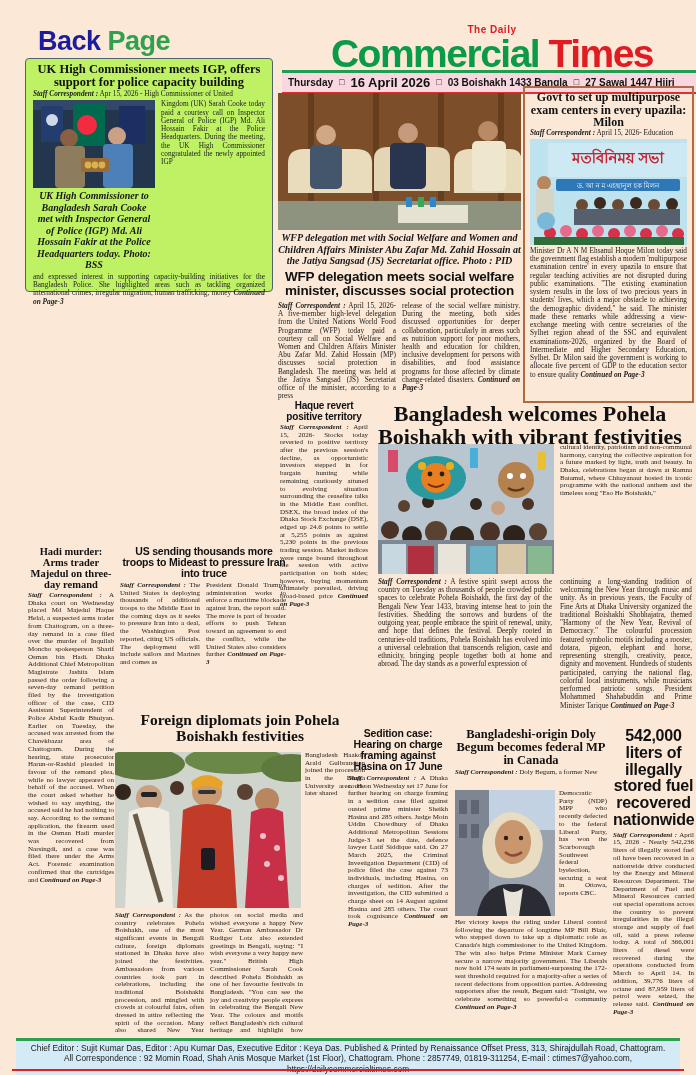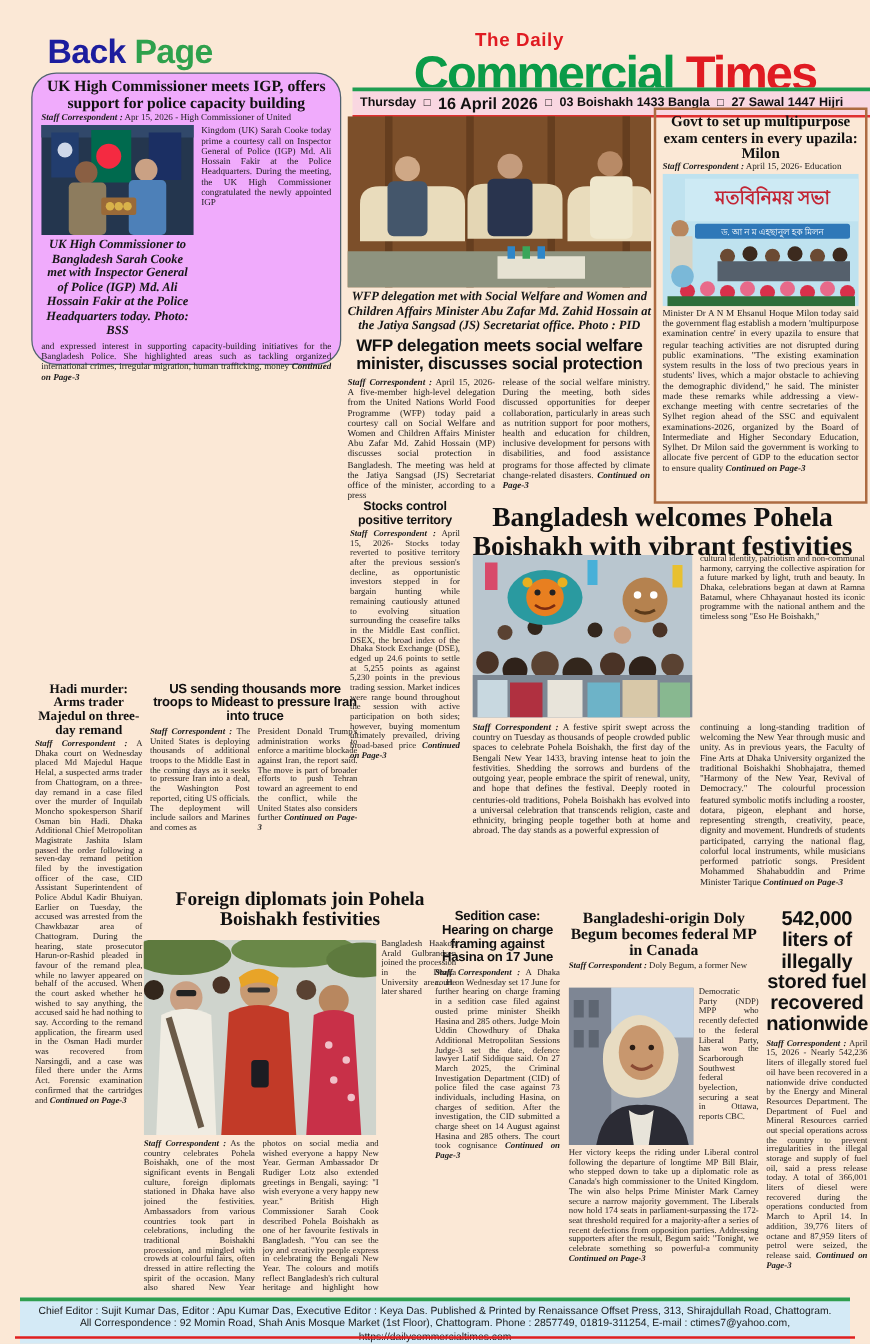--- a/index.html
+++ b/index.html
@@ -6,42 +6,42 @@
   body{background:#f6e3d0;font-family:"Liberation Serif",serif;}
   #page{position:relative;width:696px;height:1075px;background:#fbe8d6;overflow:hidden;}
 
   .abs{position:absolute;}
 
   
   .backpage{font-family:"Liberation Sans",sans-serif;font-weight:bold;font-size:27px;letter-spacing:-0.5px;}
   .backpage .w1{color:#1c1d9e;}
   .backpage .w2{color:#2fa14d;}
   .mast{width:400px;text-align:center;}
-  .mast .daily{color:#e01b22;font-family:"Liberation Sans",sans-serif;font-weight:bold;font-size:15px;text-align:left;margin-left:88px;letter-spacing:0.5px;}
+  .mast .daily{color:#e01b22;font-family:"Liberation Sans",sans-serif;font-weight:bold;font-size:10px;text-align:center;letter-spacing:0.5px;}
   .mast .bigline{font-family:"Liberation Sans",sans-serif;font-weight:bold;font-size:39px;letter-spacing:-1.5px;line-height:0.95;}
   .mast .green{color:#0a9b48;}
   .mast .red{color:#e01b22;}
   .mast .tag{color:#e01b22;font-family:"Liberation Sans",sans-serif;font-weight:bold;font-size:7px;letter-spacing:2.5px;text-align:right;margin-right:10px;margin-top:1px;}
   .datebar{background:#f9d7e1;border-top:3px solid #1e9e50;border-bottom:2px solid #e03030;
     font-family:"Liberation Sans",sans-serif;font-weight:bold;color:#111;
     display:flex;align-items:center;gap:6px;padding:2px 6px;font-size:10px;}
   .datebar .big{font-size:13px;}
   .datebar .sq{font-size:9px;position:relative;top:-1px;}
 
   
   .hl-serif{font-family:"Liberation Serif",serif;font-weight:bold;text-align:center;line-height:1.05;color:#111;}
   .hl-sans{font-family:"Liberation Sans",sans-serif;font-weight:bold;text-align:center;line-height:1.05;color:#111;letter-spacing:-0.2px;}
   .bt{font-family:"Liberation Serif",serif;font-size:7.3px;line-height:1.13;text-align:justify;color:#1b1b1b;overflow:hidden;}
   .bt.small{font-size:7px;line-height:1.1;}
   .byl{font-weight:bold;font-style:italic;}
   .cont{font-weight:bold;font-style:italic;}
   .cap{font-family:"Liberation Serif",serif;font-weight:bold;font-style:italic;font-size:10px;line-height:1.15;text-align:center;color:#161616;}
   .photo{display:block;}
 
-  .ukbox{background:#f0abfc;border:1.5px solid #51626f;border-radius:20px;padding:4px 7px;box-sizing:border-box;}
+  .ukbox{background:#bef264;border:1.5px solid #51626f;border-radius:4px;padding:4px 7px;box-sizing:border-box;}
   .govtbox{border:2px solid #ad6b41;padding:3px 5px;box-sizing:border-box;}
 
   .row{display:flex;gap:6px;}
 
   
   .footer{background:#d4eaf6;border-top:3px solid #2f9e4f;border-bottom:2.5px solid #e02020;
     font-family:"Liberation Sans",sans-serif;font-size:8.3px;line-height:1.25;text-align:center;color:#1a1a1a;
     padding:2px 10px;box-sizing:border-box;}
   .redrule{background:#e02020;height:2px;}
 </style>
@@ -94,21 +94,21 @@
           <rect x="22" y="46" width="30" height="42" rx="4" fill="#8d7c5e"></rect>
           <circle cx="84" cy="36" r="9" fill="#caa184"></circle>
           <rect x="70" y="44" width="30" height="44" rx="4" fill="#4d80b8"></rect>
           <rect x="48" y="58" width="28" height="14" rx="2" fill="#9a6a38"></rect>
           <circle cx="55" cy="65" r="3.4" fill="#d8b24a"></circle>
             <circle cx="62" cy="65" r="3.4" fill="#d8b24a"></circle>
             <circle cx="69" cy="65" r="3.4" fill="#d8b24a"></circle>
         </svg>
         <div class="cap" style="margin-top:2px;">UK High Commissioner to Bangladesh Sarah Cooke met with Inspector General of Police (IGP) Md. Ali Hossain Fakir at the Police Headquarters today. Photo: BSS</div>
       </div>
-      <div class="bt" style="flex:1;height:146px;">Kingdom (UK) Sarah Cooke today prime a courtesy call on Inspector General of Police (IGP) Md. Ali Hossain Fakir at the Police Headquarters. During the meeting, the UK High Commissioner congratulated the newly appointed IGP</div>
+      <div class="bt" style="flex:1;height:146px;">Kingdom (UK) Sarah Cooke today paid a courtesy call on Inspector General of Police (IGP) Md. Ali Hossain Fakir at the Police Headquarters. During the meeting, the UK High Commissioner congratulated the newly appointed IGP</div>
     </div>
     <div class="bt" style="margin-top:2px;">
       <span>and expressed interest in supporting capacity-building initiatives for the Bangladesh Police.</span>
       <span>She highlighted areas such as tackling organized international crimes, irregular migration, human trafficking, money</span>
       <span class="cont">Continued on Page-3</span>
     </div>
   </div>
 
   <div class="abs" style="left:278px;top:93px;width:243px;">
     <svg class="photo" width="243" height="137" viewBox="0 0 243 137">
@@ -140,21 +140,21 @@
         <span>April 15, 2026- A five-member high-level delegation from the United Nations World Food Programme (WFP) today paid a courtesy call on Social Welfare and Women and Children Affairs Minister Abu Zafar Md. Zahid Hossain (MP) discusses social protection in Bangladesh. The meeting was held at the Jatiya Sangsad (JS) Secretariat office of the minister, according to a press</span>
       </div>
       <div class="bt" style="width:118px;height:140px;">
         <span>release of the social welfare ministry. During the meeting, both sides discussed opportunities for deeper collaboration, particularly in areas such as nutrition support for poor mothers, health and education for children, inclusive development for persons with disabilities, and food assistance programs for those affected by climate change-related disasters.</span>
         <span class="cont">Continued on Page-3</span>
       </div>
     </div>
   </div>
 
   <div class="abs" style="left:280px;top:401px;width:88px;">
-    <div class="hl-sans" style="font-size:10px;">Stocks control positive territory</div>
+    <div class="hl-sans" style="font-size:10px;">Haque revert positive territory</div>
     <div class="bt small" style="margin-top:2px;height:318px;">
       <span class="byl">Staff Correspondent :</span>
       <span>April 15, 2026- Stocks today reverted to positive territory after the previous session's decline, as opportunistic investors stepped in for bargain hunting while remaining cautiously attuned to evolving situation surrounding the ceasefire talks in the Middle East conflict. DSEX, the broad index of the Dhaka Stock Exchange (DSE), edged up 24.6 points to settle at 5,255 points as against 5,230 points in the previous trading session. Market indices were range bound throughout the session with active participation on both sides; however, buying momentum ultimately prevailed, driving broad-based price</span>
       <span class="cont">Continued on Page-3</span>
     </div>
   </div>
 
   <div class="abs govtbox" style="left:523px;top:86px;width:171px;height:317px;">
     <div class="hl-serif" style="font-size:12px;">Govt to set up multipurpose exam centers in every upazila: Milon</div>
     <div class="bt">

